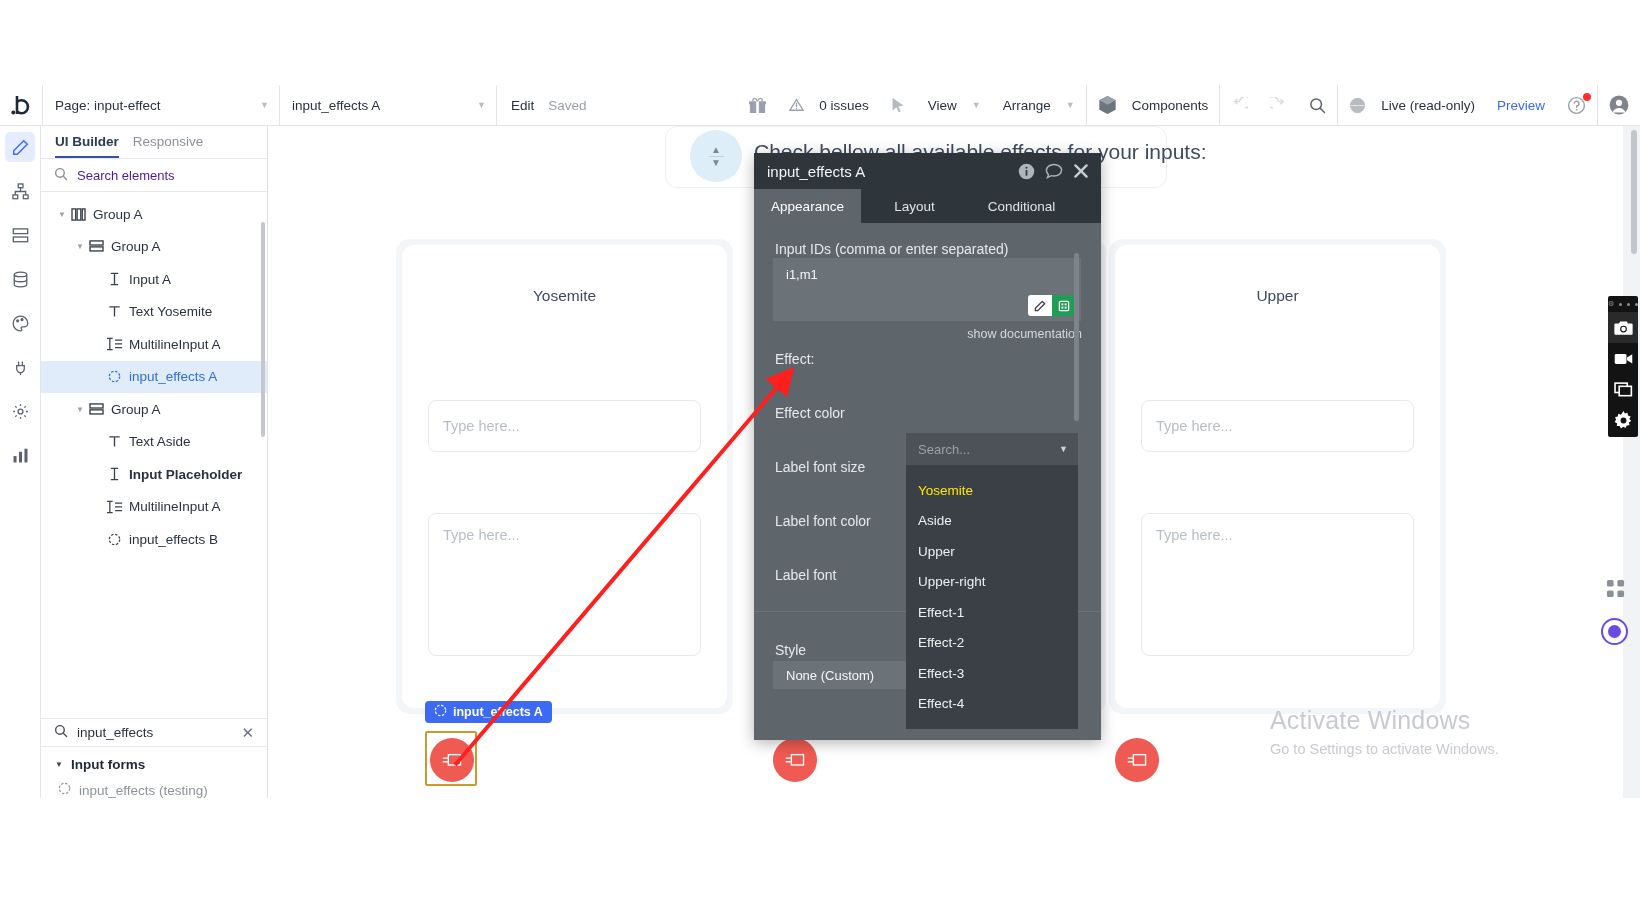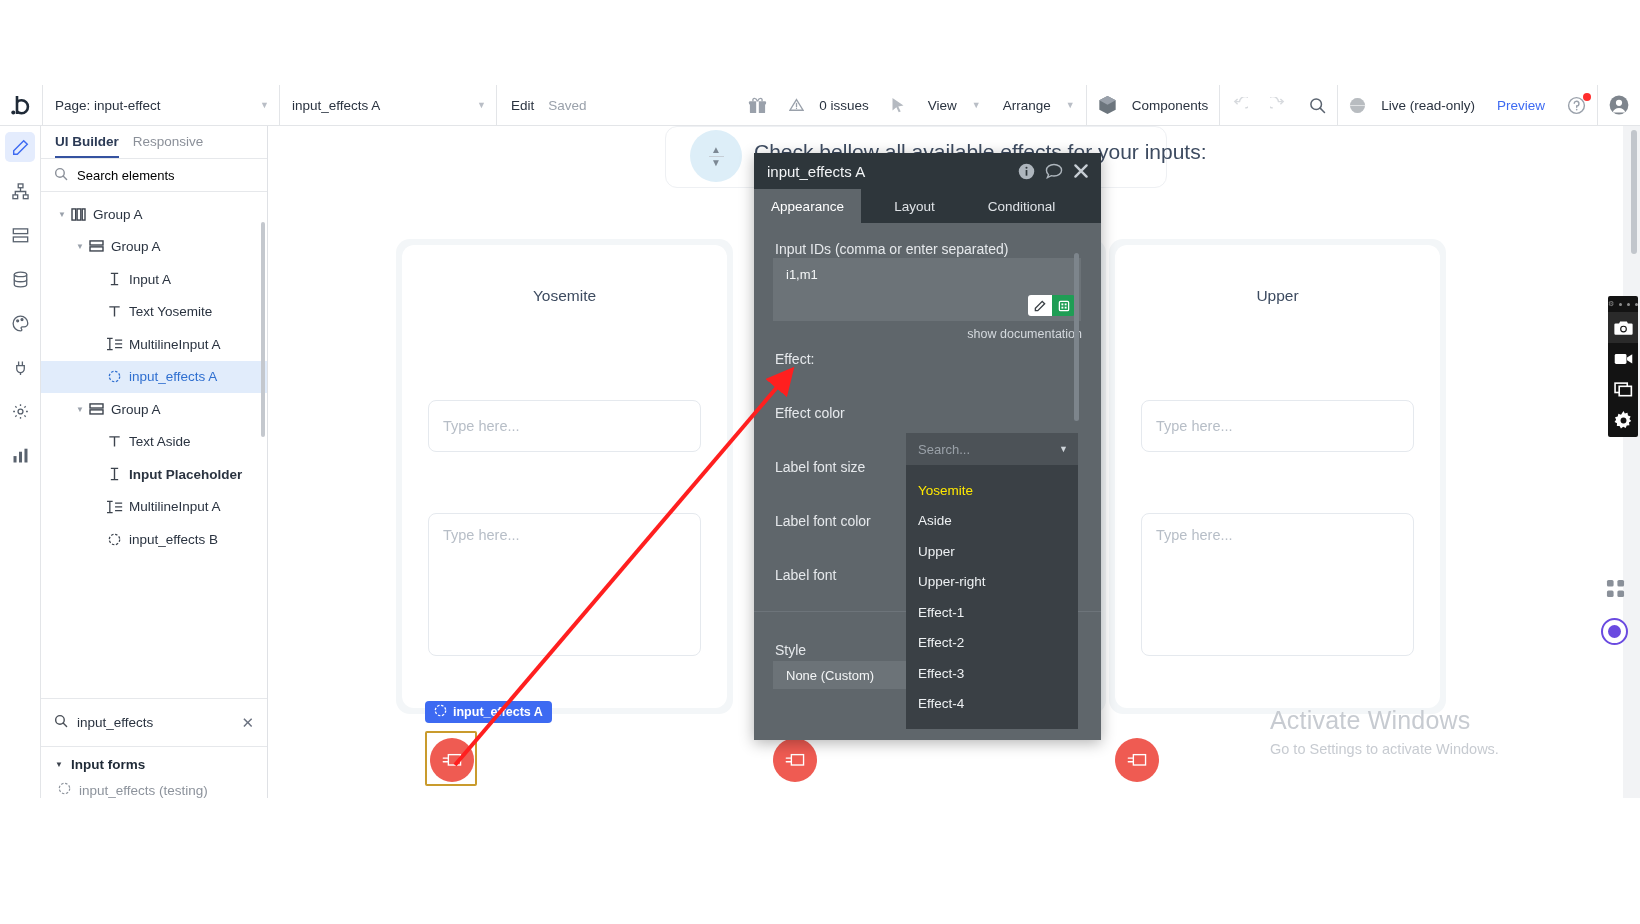--- a/index.html
+++ b/index.html
@@ -59,38 +59,38 @@
   .leftpanel {
     position:absolute; left:41px; top:126px; width:227px; height:672px;
     background:#fff; border-right:1px solid #dfe1e5;
     display:flex; flex-direction:column;
   }
   .lp-tabs { display:flex; gap:14px; padding: 8px 14px 0 14px; border-bottom:1px solid #e6e8eb; }
   .lp-tab { font-size:13.5px; color:#8b9099; padding-bottom:7px; }
   .lp-tab.active { color:#2b3a55; font-weight:700; border-bottom:2.5px solid #3552a0; }
   .lp-search {
     display:flex; align-items:center; gap:9px; height:33px; padding:0 13px;
-    border-bottom:1px solid #e6e8eb; color:#000000; font-size:13px;
+    border-bottom:1px solid #e6e8eb; color:#4c1d95; font-size:13px;
   }
   .tree { flex:1 1 auto; overflow:hidden; position:relative; padding-top: 6px; }
   .tree-row {
     display:flex; align-items:center; height: 32.5px; font-size:13.5px; color:#2a3340;
     white-space:nowrap;
   }
   .tree-row.selected { background:#e1ecfb; color:#2f6fd0; }
   .tw { width:14px; display:inline-block; text-align:center; color:#9aa1ab; font-size:8px; }
   .tw.blank { color:transparent; }
   .tnode-icon { width:18px; display:inline-flex; align-items:center; justify-content:center; margin-right:6px; color:#3c434d; }
   .tree-row.selected .tnode-icon { color:#2f6fd0; }
   .tree-scroll {
     position:absolute; right:2px; top:96px; width:4px; height:215px;
     background:#c4c8ce; border-radius:3px;
   }
   .lp-search2 {
-    display:flex; align-items:center; gap:9px; height:49px; padding:0 13px;
+    display:flex; align-items:center; gap:9px; height:29px; padding:0 13px;
     border-top:1px solid #e6e8eb; border-bottom:1px solid #e6e8eb; font-size:13.5px; color:#2a3340;
   }
   .lp-search2 .clear { margin-left:auto; color:#6b7280; font-size:15px; }
   .lp-group { padding: 10px 13px 4px 13px; font-size:13.5px; font-weight:700; color:#1f2a37; display:flex; align-items:center; gap:7px;}
   .lp-group .tw { font-size:8px; color:#3c434d; width:10px; }
   .lp-result { padding: 6px 13px 0 17px; font-size:13.5px; color:#8d939c; display:flex; align-items:center; gap:8px;}
 
   
   .canvas {
     position:absolute; left:268px; top:126px; width:1293px; height:672px;

